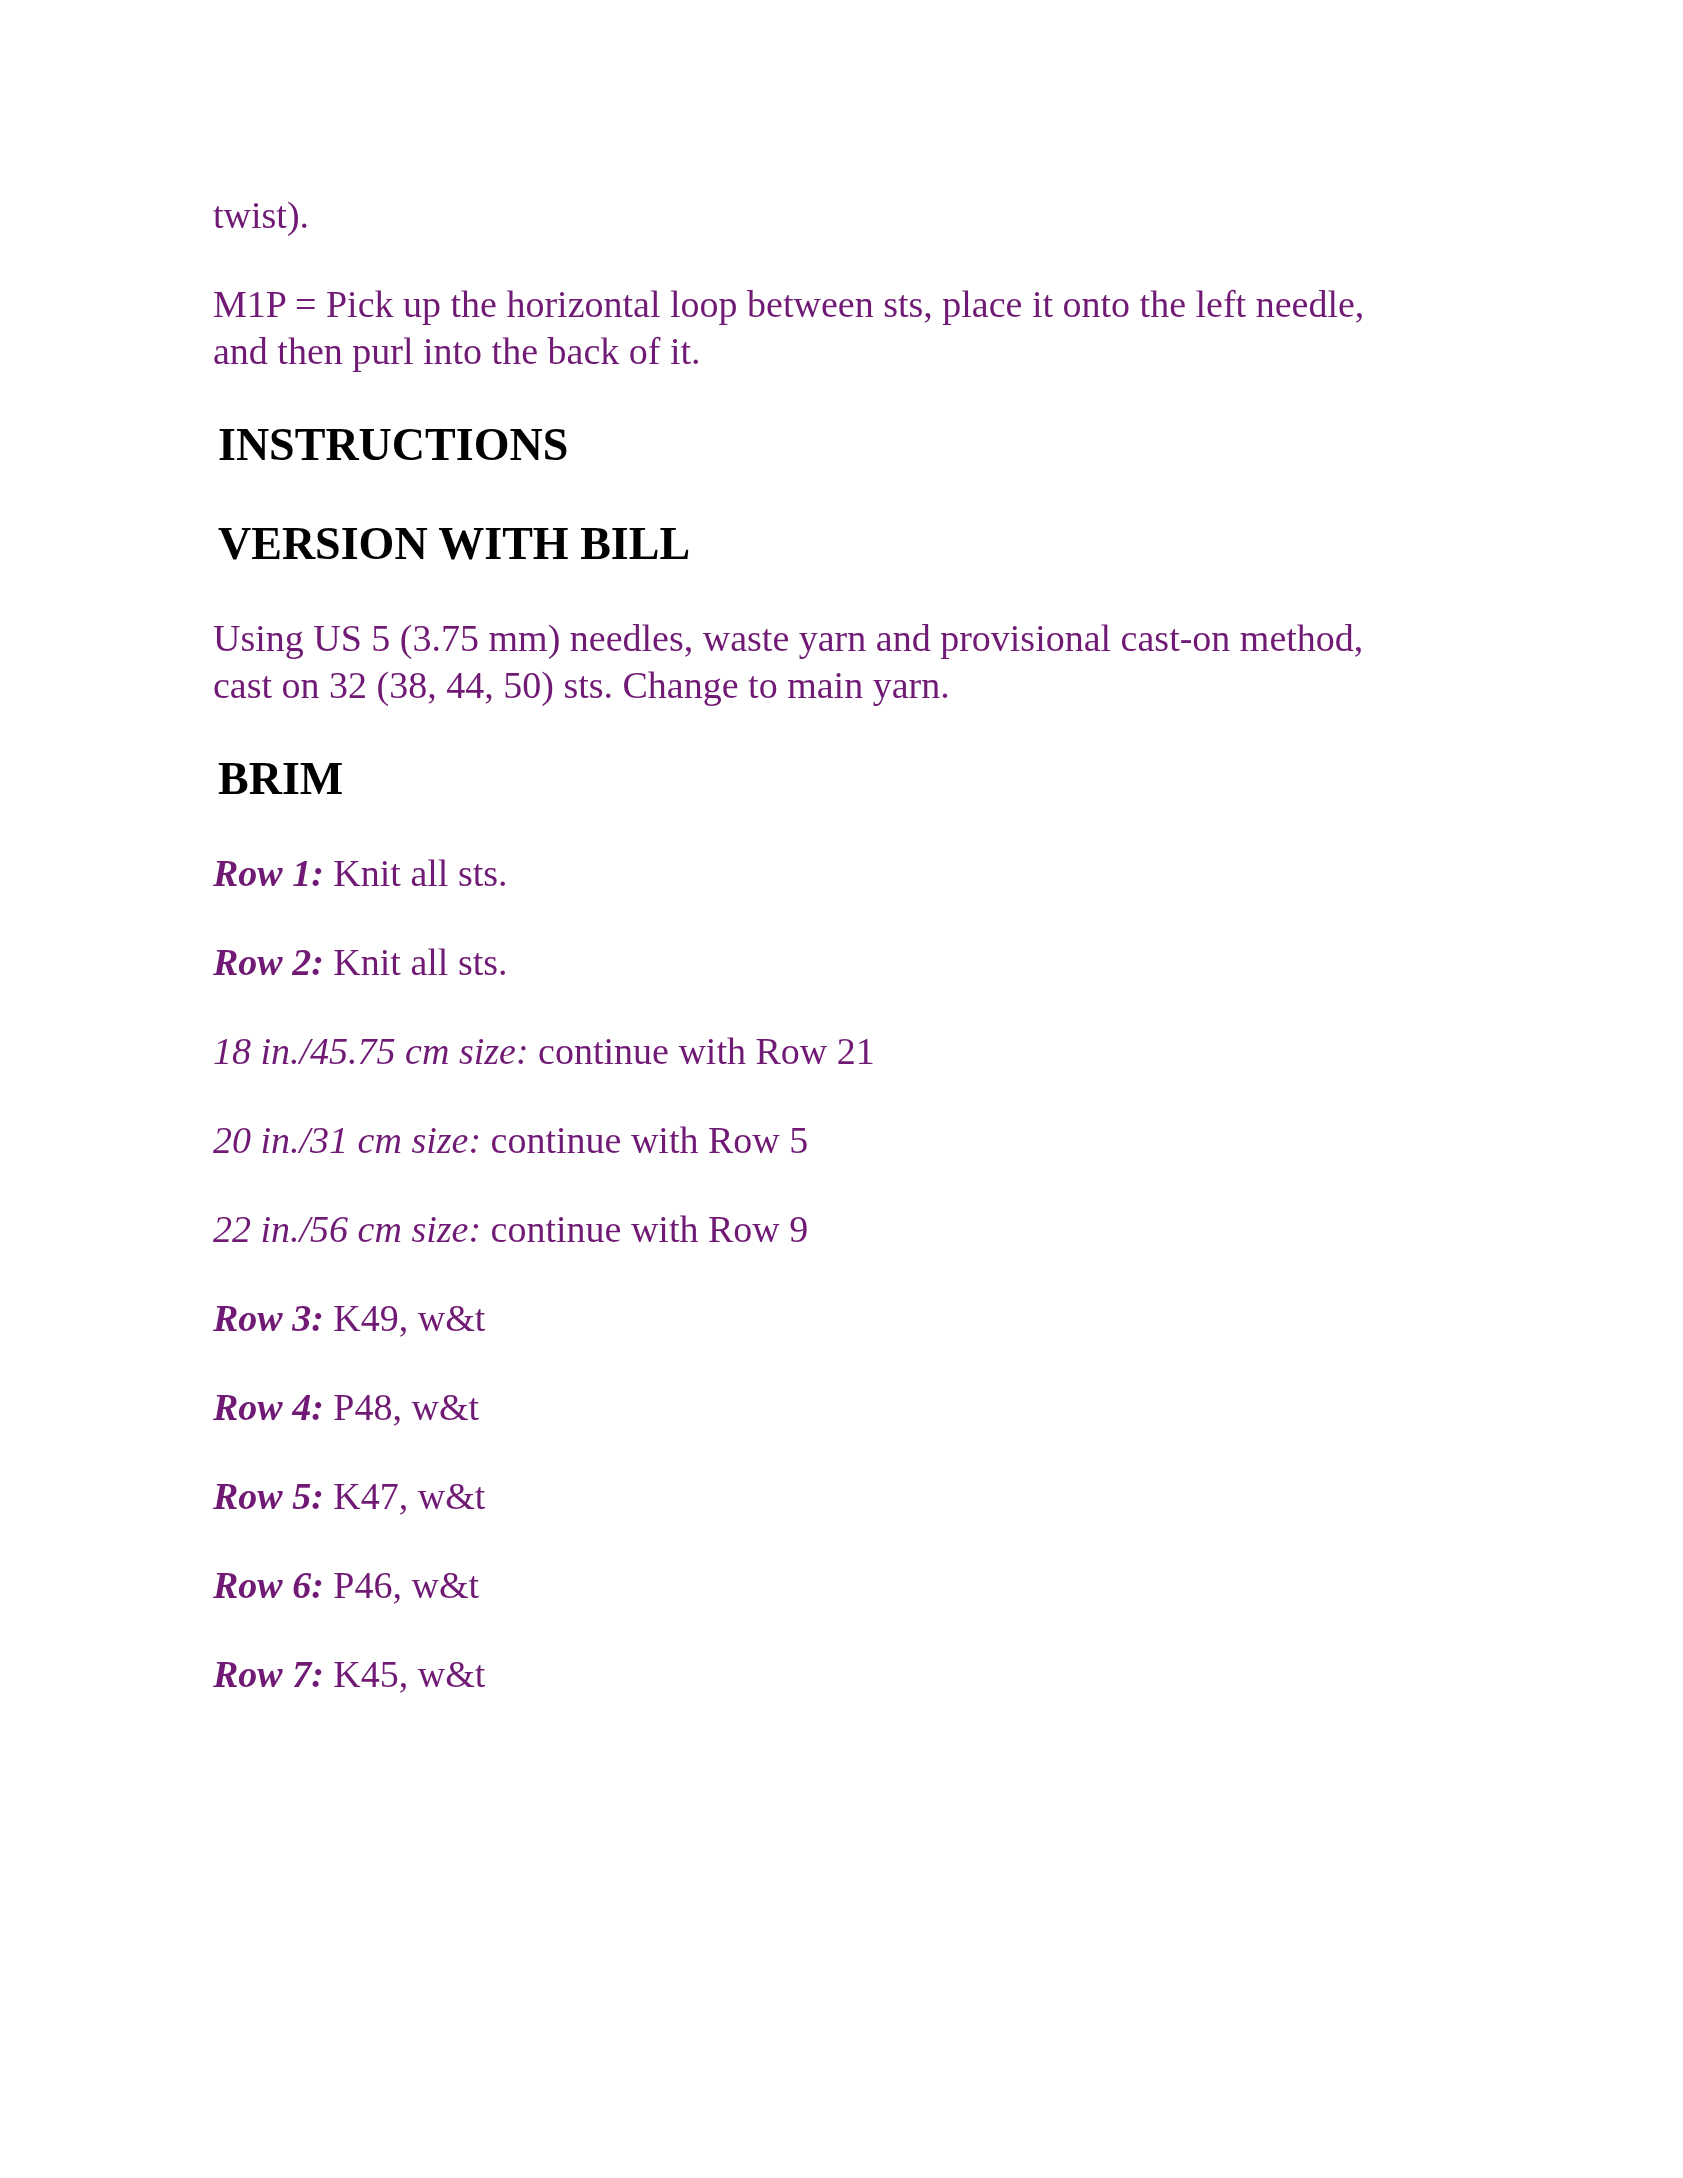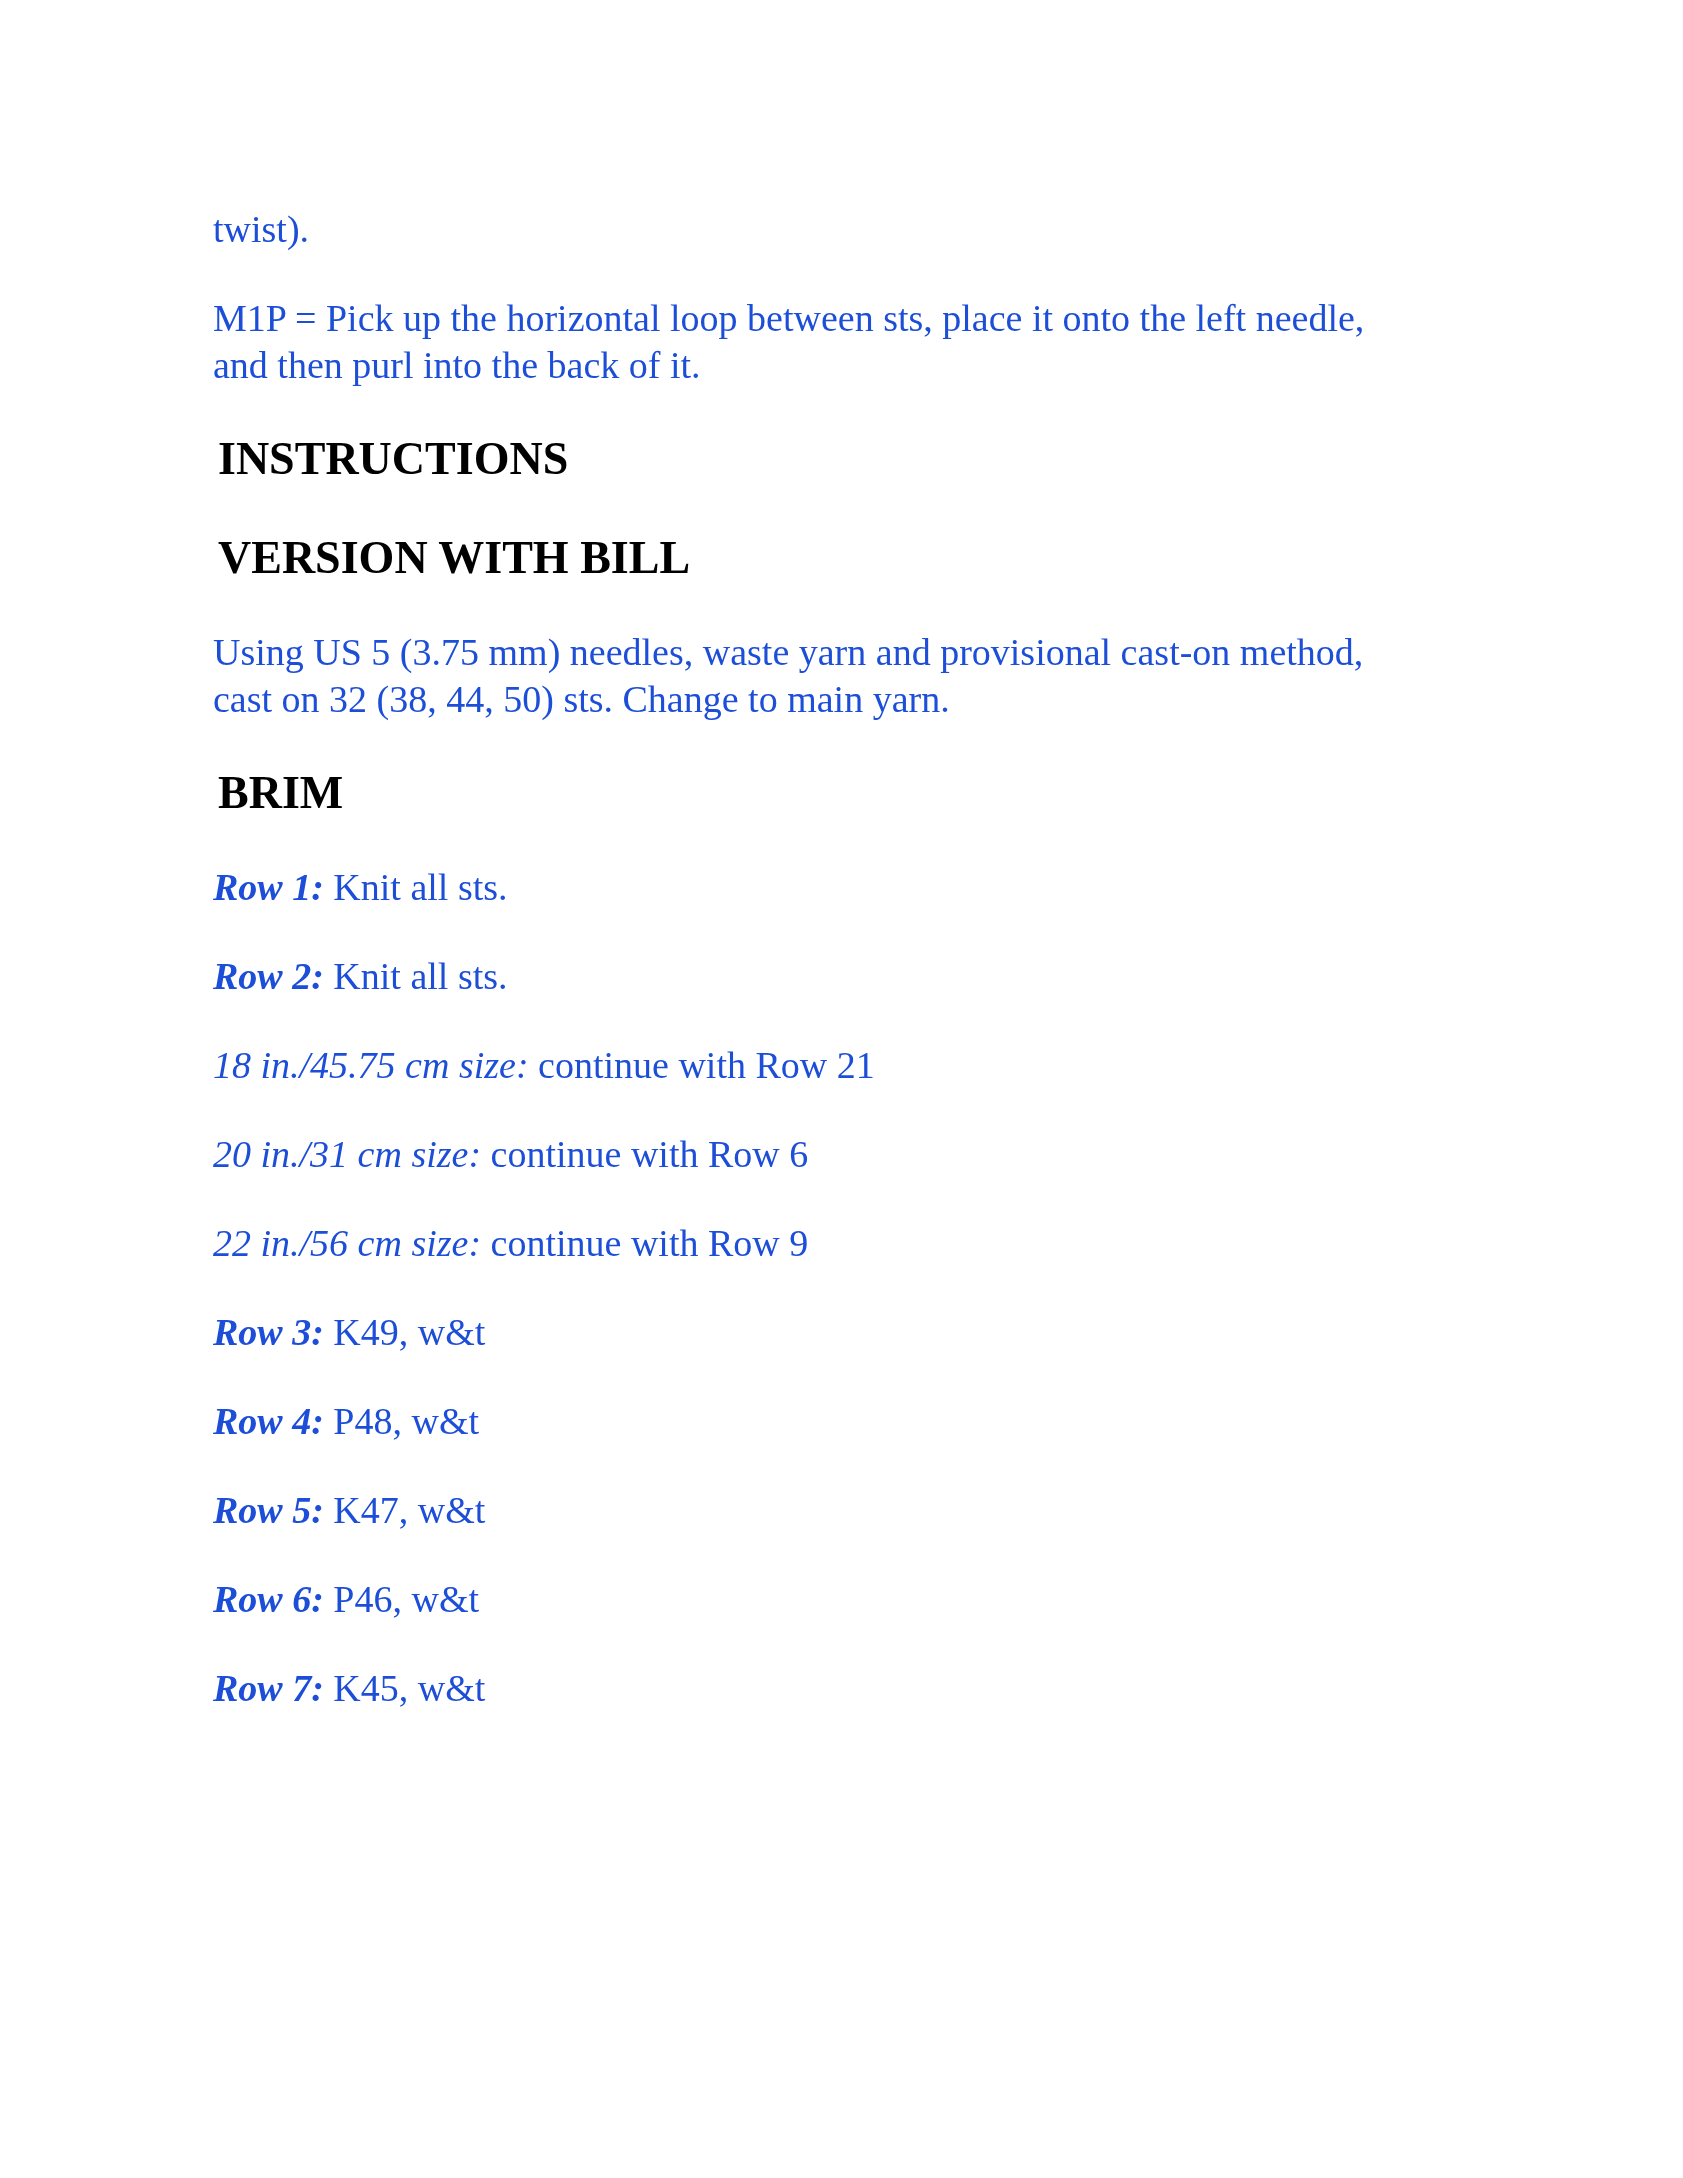--- a/index.html
+++ b/index.html
@@ -20,23 +20,23 @@
   }
   .content {
     box-sizing: border-box;
     padding: 192px 193px 0 213px;
     color: #000000;
     font-family: "Liberation Serif", "DejaVu Serif", serif;
   }
   .doc-paragraph {
     font-size: 38px;
     line-height: 47px;
-    margin: 14px 0 42px 0;
+    margin: 0 0 42px 0;
     white-space: pre-line;
-    color: #1d4ed8;
+    color: #701a75;
   }
   .doc-heading {
     font-size: 46px;
     line-height: 55px;
     font-weight: bold;
     margin: 10px 0 44px 5px;
     color: #000000;
     letter-spacing: 0px;
   }
   .seg-regular {
@@ -60,21 +60,21 @@
       <p class="doc-paragraph"><span class="seg-regular">M1P = Pick up the horizontal loop between sts, place it onto the left needle,
 and then purl into the back of it.</span></p>
       <h2 class="doc-heading">INSTRUCTIONS</h2>
       <h2 class="doc-heading">VERSION WITH BILL</h2>
       <p class="doc-paragraph"><span class="seg-regular">Using US 5 (3.75 mm) needles, waste yarn and provisional cast-on method,
 cast on 32 (38, 44, 50) sts. Change to main yarn.</span></p>
       <h2 class="doc-heading">BRIM</h2>
       <p class="doc-paragraph"><span class="seg-bold">Row 1:</span><span class="seg-regular"> Knit all sts.</span></p>
       <p class="doc-paragraph"><span class="seg-bold">Row 2:</span><span class="seg-regular"> Knit all sts.</span></p>
       <p class="doc-paragraph"><span class="seg-italic">18 in./45.75 cm size:</span><span class="seg-regular"> continue with Row 21</span></p>
-      <p class="doc-paragraph"><span class="seg-italic">20 in./31 cm size:</span><span class="seg-regular"> continue with Row 6</span></p>
+      <p class="doc-paragraph"><span class="seg-italic">20 in./31 cm size:</span><span class="seg-regular"> continue with Row 5</span></p>
       <p class="doc-paragraph"><span class="seg-italic">22 in./56 cm size:</span><span class="seg-regular"> continue with Row 9</span></p>
       <p class="doc-paragraph"><span class="seg-bold">Row 3:</span><span class="seg-regular"> K49, w&amp;t</span></p>
       <p class="doc-paragraph"><span class="seg-bold">Row 4:</span><span class="seg-regular"> P48, w&amp;t</span></p>
       <p class="doc-paragraph"><span class="seg-bold">Row 5:</span><span class="seg-regular"> K47, w&amp;t</span></p>
       <p class="doc-paragraph"><span class="seg-bold">Row 6:</span><span class="seg-regular"> P46, w&amp;t</span></p>
       <p class="doc-paragraph"><span class="seg-bold">Row 7:</span><span class="seg-regular"> K45, w&amp;t</span></p>
     </main>
 </div>
 
 

